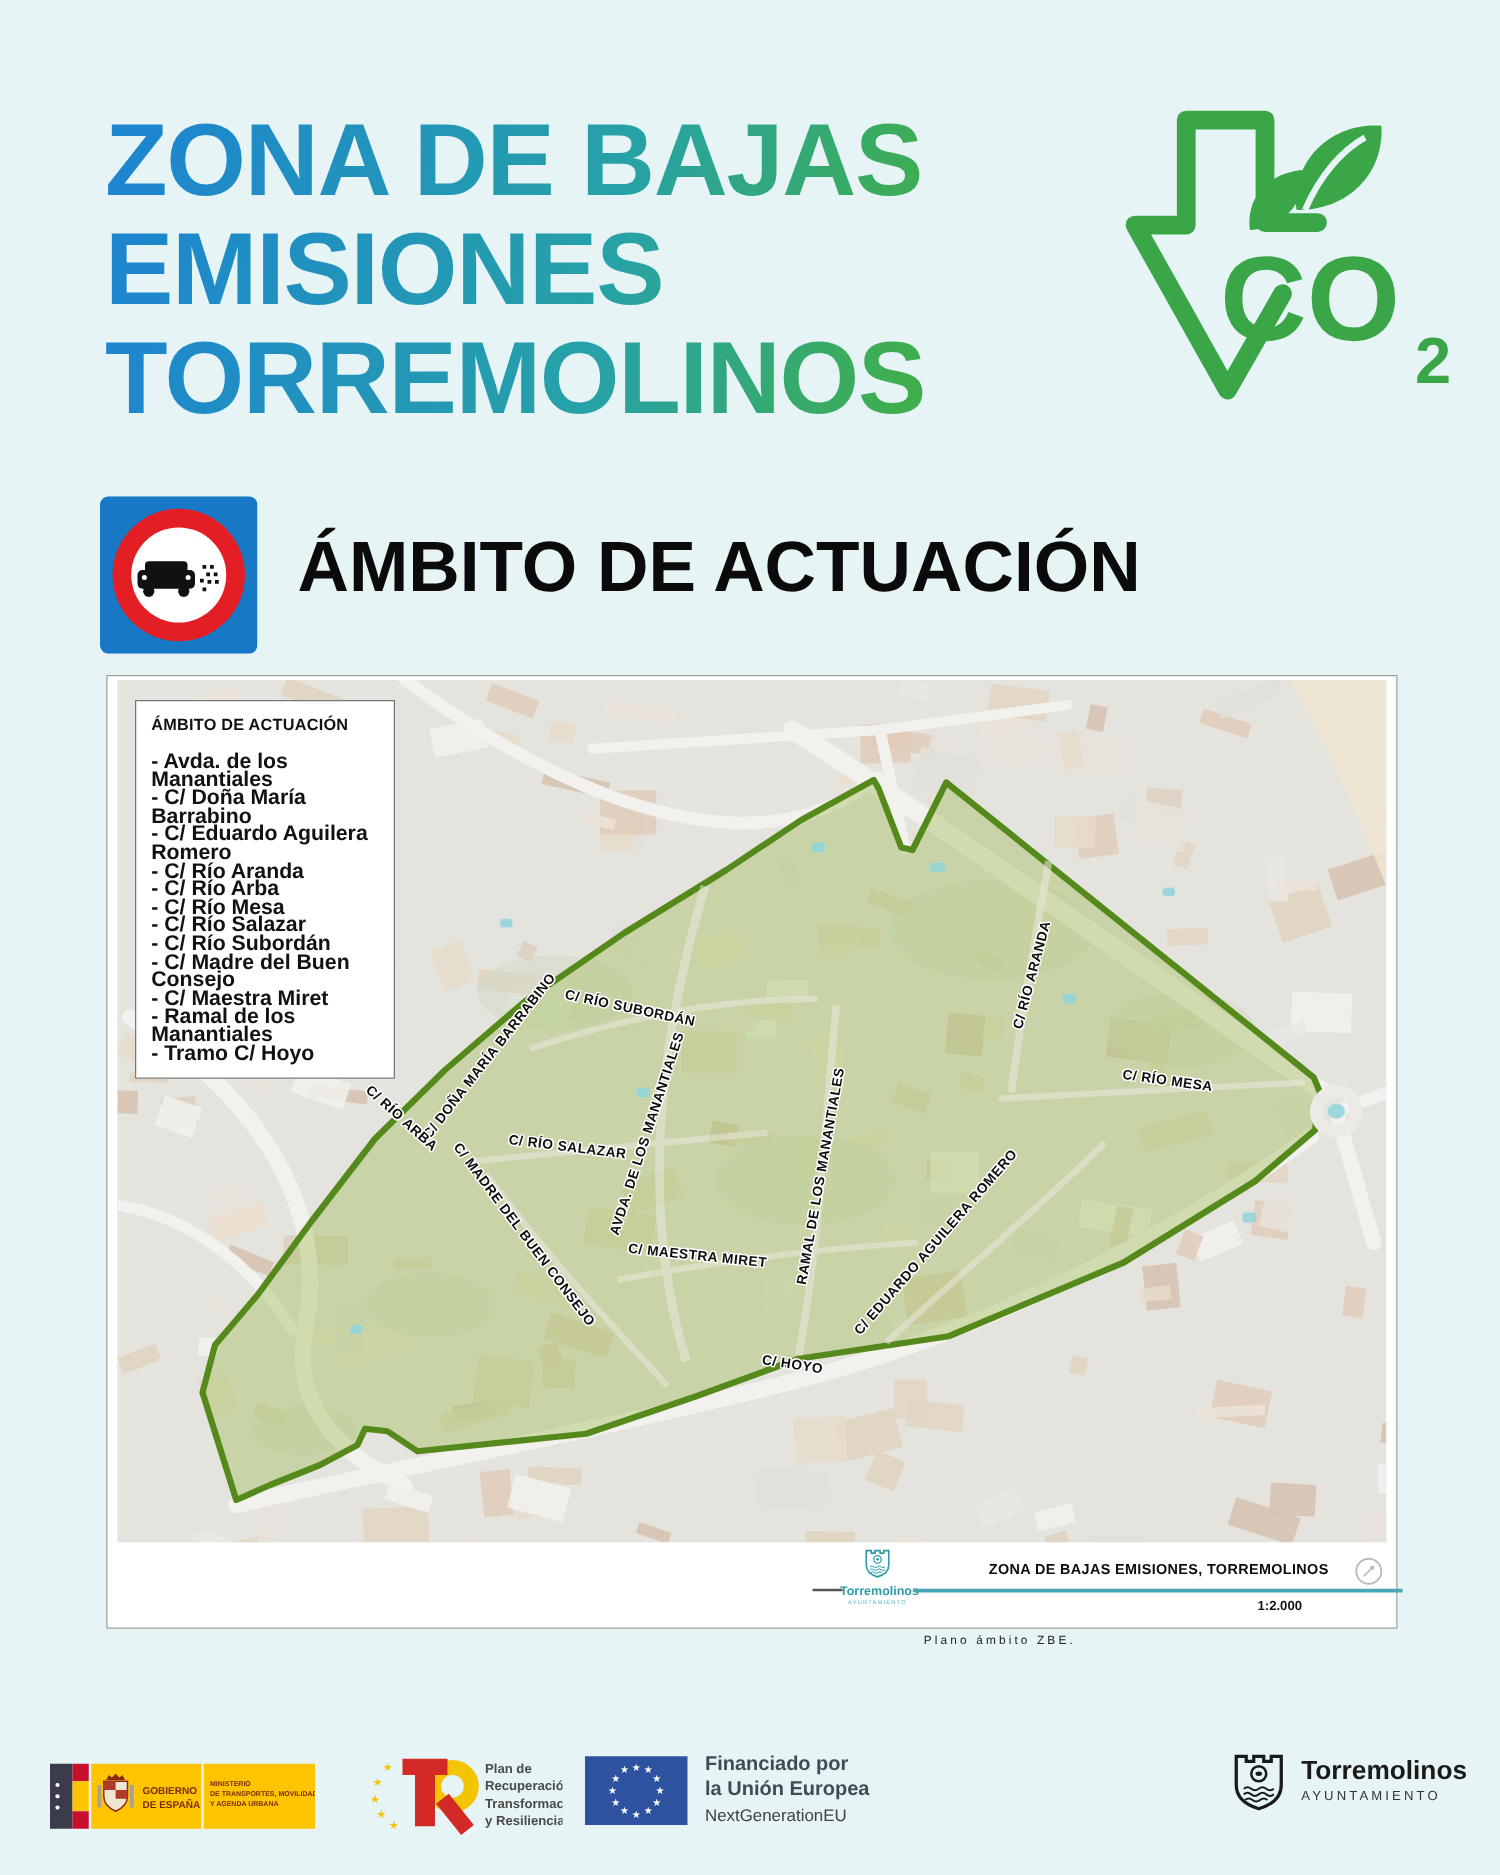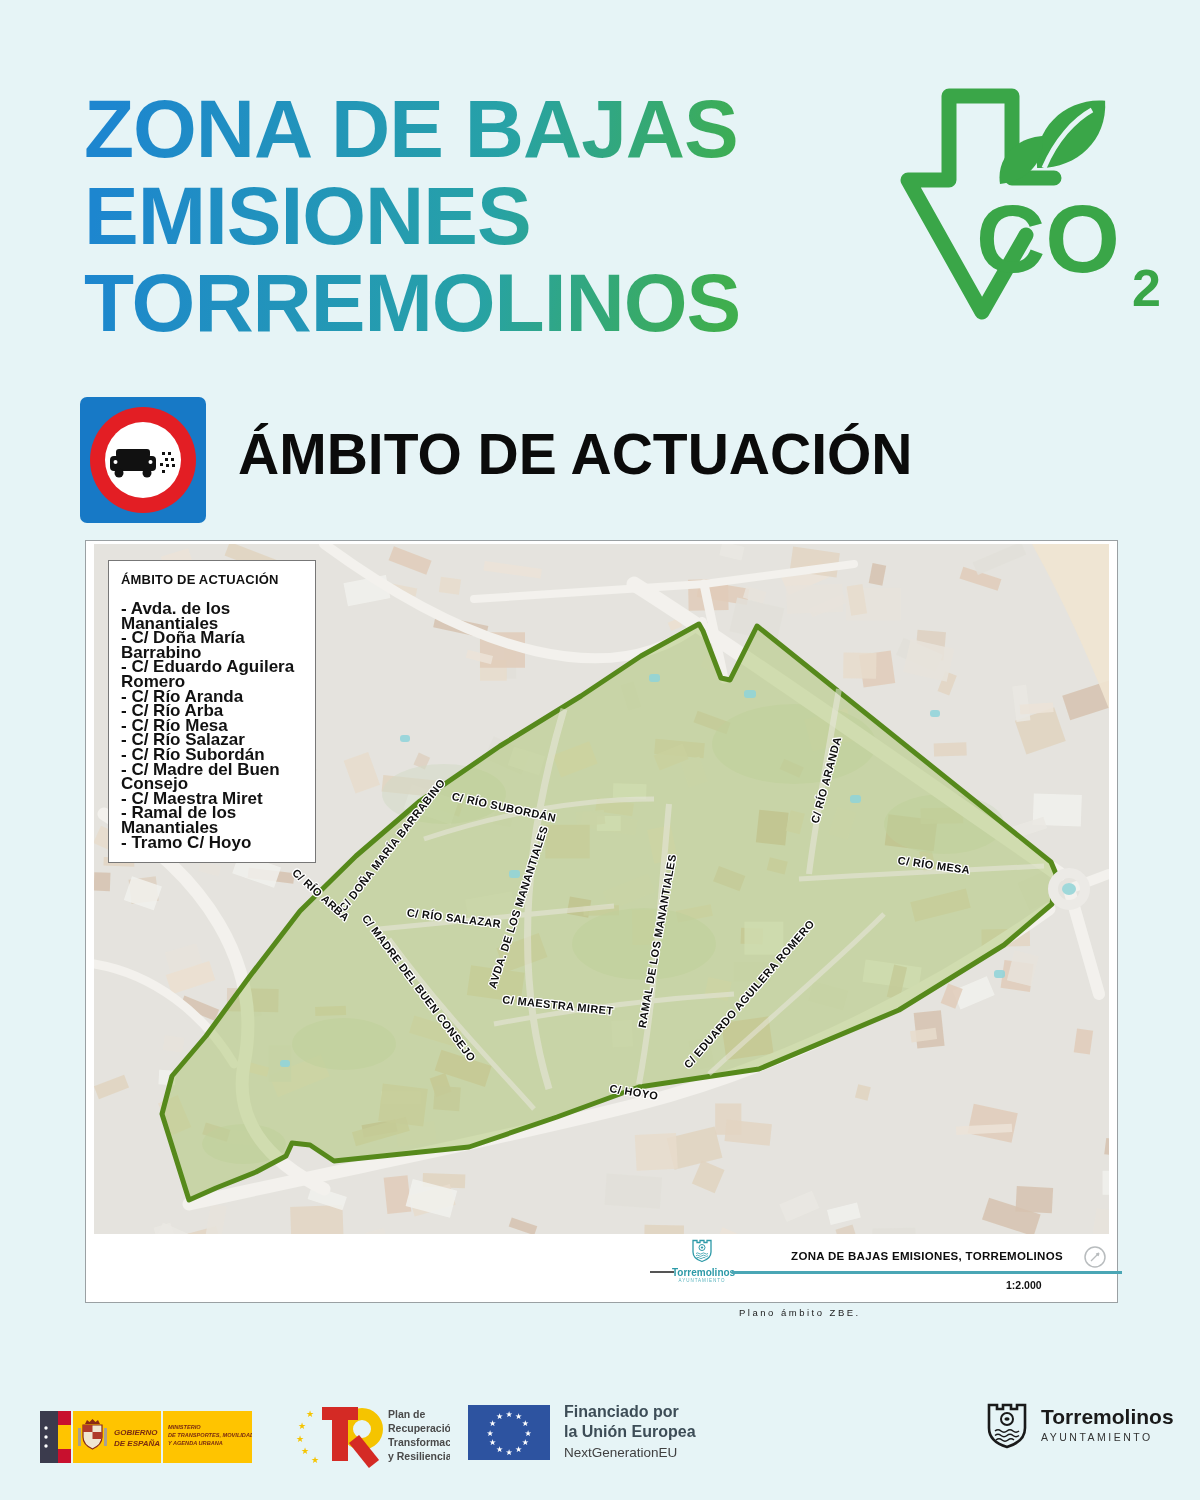--- a/index.html
+++ b/index.html
@@ -38,21 +38,21 @@
   .tb-line{position:absolute;left:638px;top:37px;width:390px;height:3px;background:var(--teal-line,#4aa6b5);}
   .tb-logo{position:absolute;left:578px;top:3px;width:60px;text-align:center;color:#2d9aa8;}
   .tb-logo-name{font-size:10px;font-weight:700;color:#2d9aa8;line-height:11px;}
   .tb-logo-sub{font-size:4.5px;letter-spacing:1px;color:#57b3bd;}
   .tb-title{position:absolute;left:645px;top:16px;width:376px;text-align:center;font-size:11.5px;font-weight:700;color:#0c0c0c;letter-spacing:.3px;}
   .tb-subtitle{position:absolute;left:645px;top:45px;width:330px;font-size:9.5px;letter-spacing:2.5px;color:#222;margin-top:28px;}
   .tb-scale{position:absolute;left:912px;top:45px;width:54px;text-align:left;font-size:10.5px;font-weight:700;color:#111;}
   .tb-compass{position:absolute;left:988px;top:10px;width:26px;height:26px;}
 
   
-  .gob-logo{position:absolute;left:40px;top:1408px;font-style:italic;}
+  .gob-logo{position:absolute;left:40px;top:1408px;}
   .prtr-logo{position:absolute;left:292px;top:1401px;}
   .eu-logo{position:absolute;left:468px;top:1402px;display:flex;align-items:flex-start;}
   .eu-flag{position:relative;width:82px;height:55px;background:#2d53a0;margin-top:3px;}
   .eu-star{position:absolute;color:#fff;font-size:8px;transform:translate(-50%,-50%);}
   .eu-text{margin-left:14px;}
   .eu-l1,.eu-l2{font-size:16px;font-weight:700;color:#3d4d57;line-height:20px;}
   .eu-l3{font-size:13.5px;color:#404040;margin-top:3px;}
   .torre-logo{position:absolute;left:985px;top:1398px;display:flex;align-items:center;color:#1a1a1a;}
   .torre-shield{width:44px;height:52px;color:#1a1a1a;}
   .torre-text{margin-left:12px;}

